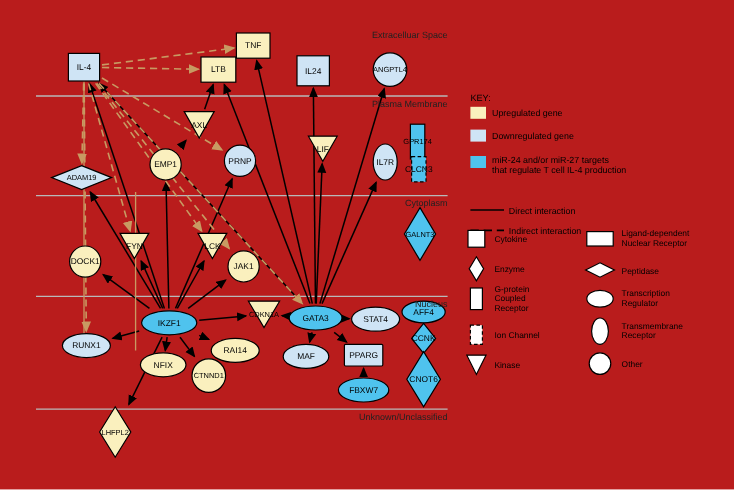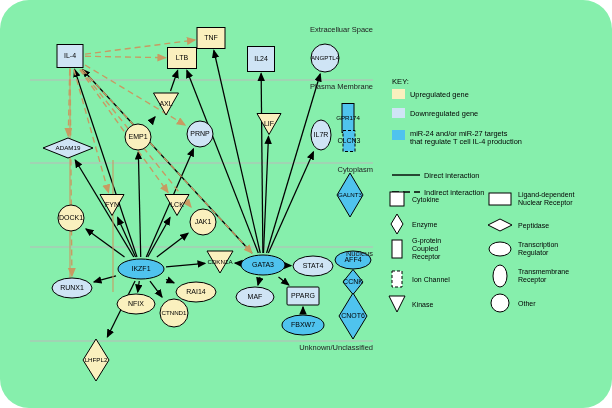--- a/index.html
+++ b/index.html
@@ -1,18 +1,18 @@
 <!DOCTYPE html>
 <html><head>
 <meta charset="utf-8">
 <style>
   html,body{margin:0;padding:0;background:#ffffff;}
   body{width:612px;height:408px;overflow:hidden;
        font-family:"Liberation Sans","DejaVu Sans",sans-serif;}
-  #root{position:relative;width:612px;height:408px;background:#86efac;border-radius:29px;}
+  #root{position:relative;width:612px;height:408px;background:#b91c1c;}
   svg{display:block;}
   .node-label{font-family:"Liberation Sans","DejaVu Sans",sans-serif;font-size:7px;fill:#000;text-anchor:middle;dominant-baseline:middle;}
   .node-label.sm{font-size:6.2px;}
   .compart{font-family:"Liberation Sans","DejaVu Sans",sans-serif;font-size:7.5px;fill:#222;text-anchor:end;}
   .keytext{font-family:"Liberation Sans","DejaVu Sans",sans-serif;font-size:7.4px;fill:#000;}
   .keytitle{font-family:"Liberation Sans","DejaVu Sans",sans-serif;font-size:7.6px;fill:#000;}
   .shapelegend{font-family:"Liberation Sans","DejaVu Sans",sans-serif;font-size:7px;fill:#000;}
   .edge{stroke:#000;stroke-width:1.25;fill:none;}
   .edge-tan{stroke:#c89a62;stroke-width:1.1;fill:none;}
   .edge-tan-dash{stroke:#c89a62;stroke-width:1.35;fill:none;stroke-dasharray:6 4;}

